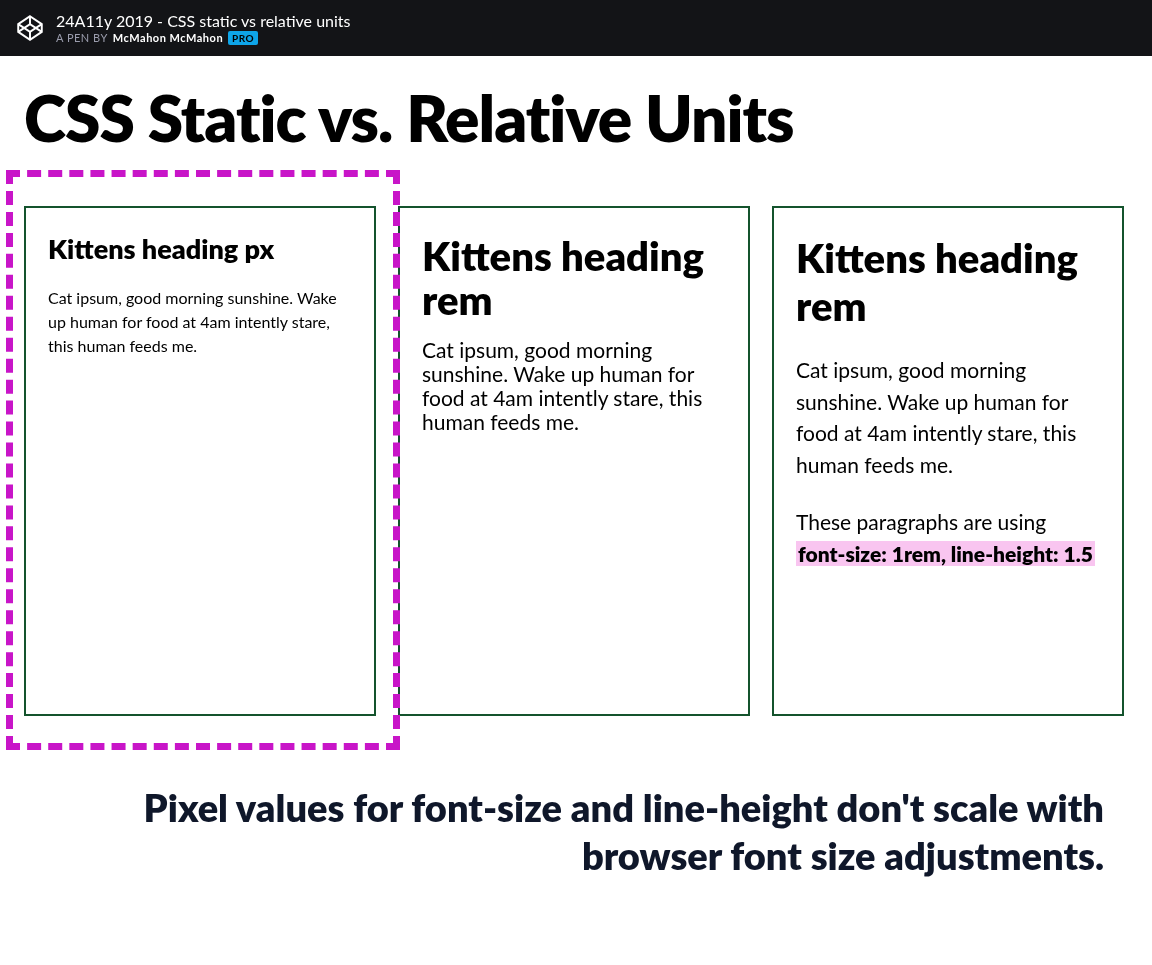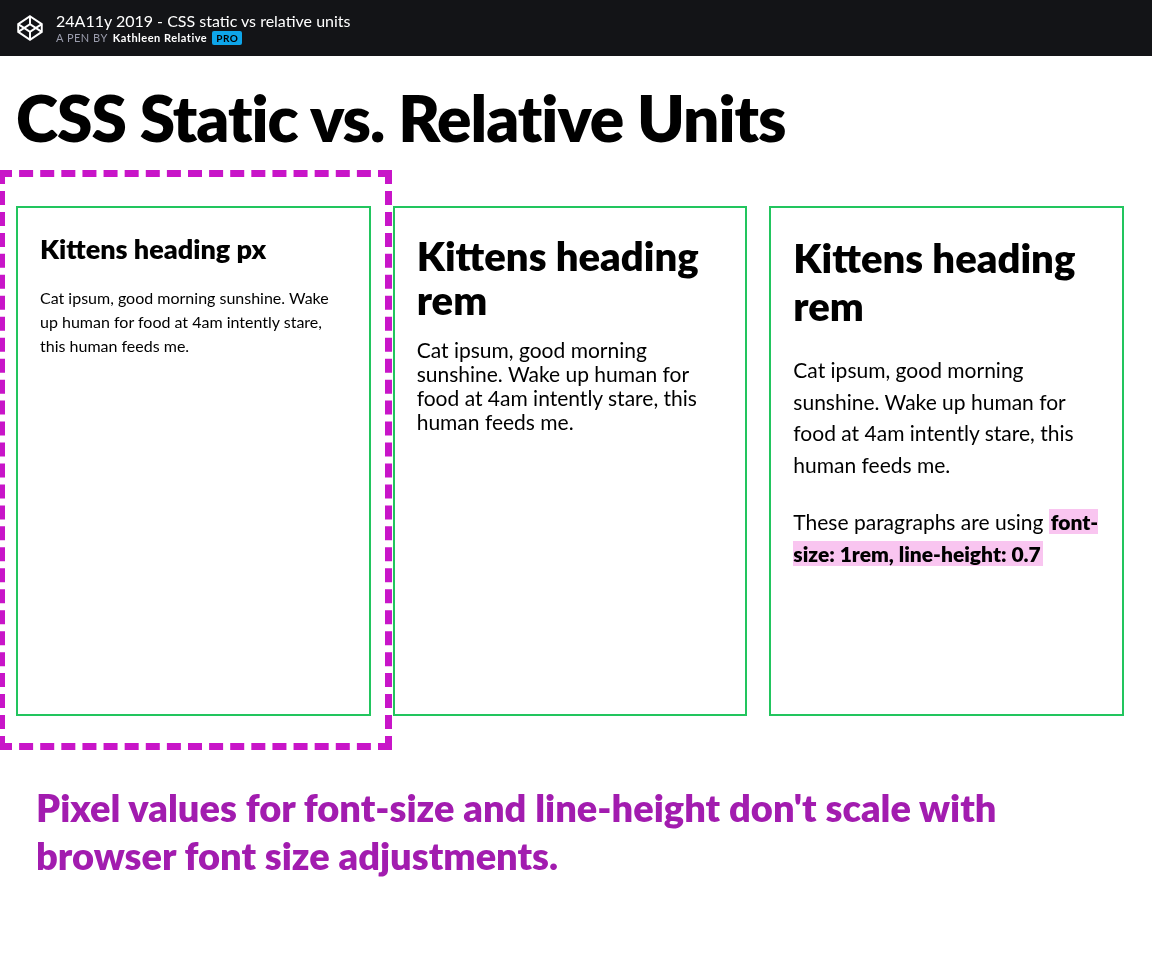--- a/index.html
+++ b/index.html
@@ -50,21 +50,21 @@
     .pro-badge {
       background: #0ea5e9;
       color: #000;
       font-size: 10px;
       font-weight: 700;
       padding: 1px 4px;
       border-radius: 2px;
       letter-spacing: 0.5px;
     }
     .content {
-      padding: 30px 28px 20px 16px;
+      padding: 30px 28px 20px 24px;
     }
     .main-title {
       font-size: 64px;
       font-weight: 800;
       color: #000;
       letter-spacing: -1px;
       margin-bottom: 24px;
       line-height: 1;
     }
     .cards-wrap {
@@ -76,21 +76,21 @@
     .dashed-highlight {
       position: absolute;
       top: -4px;
       left: -18px;
       width: 394px;
       height: 580px;
       border: 7px dashed #c815c8;
       pointer-events: none;
     }
     .card {
-      border: 2px solid #22c55e;
+      border: 2px solid #14532d;
       background: #fff;
       padding: 26px 22px;
       flex: 1;
       min-height: 510px;
     }
     .card-heading-px {
       font-size: 27px;
       font-weight: 800;
       color: #000;
       margin-bottom: 22px;
@@ -127,45 +127,45 @@
       line-height: 1.5;
       color: #000;
       margin-bottom: 26px;
     }
     .hl {
       background: #f9c5f0;
       font-weight: 800;
       padding: 0 2px;
     }
     .caption {
-      text-align: left;
+      text-align: right;
       font-size: 38px;
       font-weight: 800;
-      color: #a21caf;
+      color: #0f172a;
       margin-top: 36px;
       line-height: 1.25;
       padding: 0 20px;
     }
   </style>
 </head>
 <body>
 
 <div class="header">
   <svg class="logo" viewBox="0 0 100 100" fill="none" stroke="#fff" stroke-width="7">
     <polygon points="50,8 92,36 92,64 50,92 8,64 8,36"></polygon>
     <polyline points="8,36 50,64 92,36"></polyline>
     <polyline points="8,64 50,36 92,64"></polyline>
     <line x1="50" y1="8" x2="50" y2="36"></line>
     <line x1="50" y1="64" x2="50" y2="92"></line>
   </svg>
   <div class="header-text">
     <div class="pen-title">24A11y 2019 - CSS static vs relative units</div>
     <div class="pen-byline">
       <span>A PEN BY</span>
-      <span class="author">Kathleen Relative</span>
+      <span class="author">McMahon McMahon</span>
       <span class="pro-badge">PRO</span>
     </div>
   </div>
 </div>
 
 <div class="content">
   <h1 class="main-title">CSS Static vs. Relative Units</h1>
 
   <div class="cards-wrap">
     <div class="dashed-highlight"></div>
@@ -177,19 +177,19 @@
 
     <div class="card">
       <h2 class="card-heading-rem-mid">Kittens heading rem</h2>
       <p class="card-para-rem-mid">Cat ipsum, good morning sunshine. Wake up human for food at 4am intently stare, this human feeds me.</p>
     </div>
 
     <div class="card">
       <h2 class="card-heading-rem-right">Kittens heading rem</h2>
       <p class="card-para-rem-right">Cat ipsum, good morning sunshine. Wake up human for food at 4am intently stare, this human feeds me.</p>
       <p class="card-para-rem-right">
-        <span>These paragraphs are using </span><span class="hl">font-size: 1rem, line-height: 0.7</span>
+        <span>These paragraphs are using </span><span class="hl">font-size: 1rem, line-height: 1.5</span>
       </p>
     </div>
   </div>
 
   <div class="caption">Pixel values for font-size and line-height don't scale with browser font size adjustments.</div>
 </div>
 
 </body></html>

